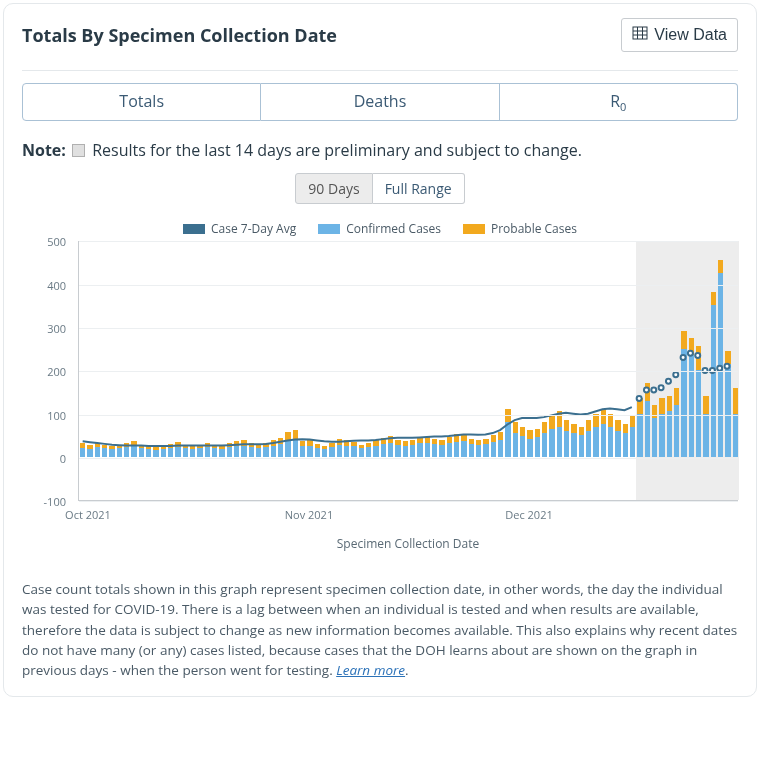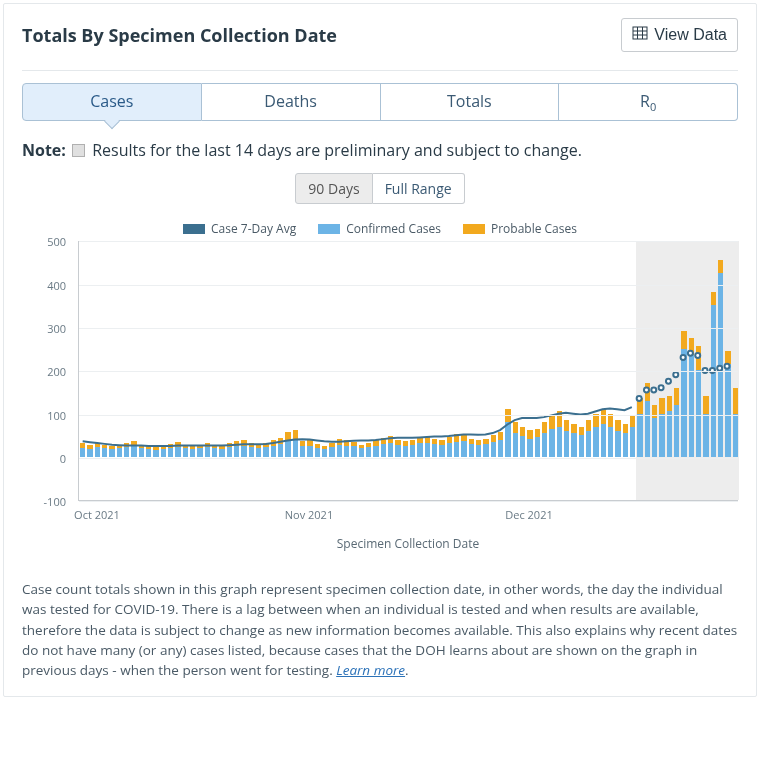--- a/index.html
+++ b/index.html
@@ -9,21 +9,21 @@
     height:762px;
     font-family: "Segoe UI", "Open Sans", Helvetica, Arial, sans-serif;
     background:#fff;
     color:#2a3b47;
   }
   .card {
     border:1px solid #e4e8eb;
     width:754px;
     margin:3px;
     background:#fff;
-    border-radius:2px;
+    border-radius:10px;
   }
   .header {
     display:flex;
     justify-content:space-between;
     align-items:center;
     padding:14px 18px 10px 18px;
   }
   .title {
     font-size:18px;
     font-weight:700;
@@ -225,23 +225,22 @@
         </g>
           </svg>
       </span>
       <span>View Data</span>
     </button>
   </div>
 
   <hr class="sep">
 
   <div class="tabs" id="tabs">
-      <div class="tab active">Cases</div>
+      <div class="tab">Totals</div>
       <div class="tab">Deaths</div>
-      <div class="tab">Totals</div>
       <div class="tab"><span>R</span><span class="r0-sub">0</span></div>
     </div>
 
   <div class="note">
     <span class="note-label">Note:</span>
     <span class="note-swatch"></span>
     <span>Results for the last 14 days are preliminary and subject to change.</span>
   </div>
 
   <div class="range-toggle">
@@ -658,21 +657,21 @@
           </svg>
       <div class="grid" style="top: 260px;"></div>
           <div class="grid" style="top: 216.667px;"></div>
           <div class="grid" style="top: 173.333px;"></div>
           <div class="grid" style="top: 130px;"></div>
           <div class="grid" style="top: 86.6667px;"></div>
           <div class="grid" style="top: 43.3333px;"></div>
           <div class="grid" style="top: 0px;"></div>
         </div>
       <div class="xaxis" id="xaxis">
-          <div class="xtick" style="left: 19px; top: 2px;">Oct 2021</div>
+          <div class="xtick" style="left: 10px; top: 2px;">Oct 2021</div>
           <div class="xtick" style="left: 231px; top: 2px;">Nov 2021</div>
           <div class="xtick" style="left: 451px; top: 2px;">Dec 2021</div>
         </div>
       <div class="xlabel">Specimen Collection Date</div>
     </div>
 
   </div>
 
   <div class="desc">
     <span>Case count totals shown in this graph represent specimen collection date, in other words, the day the individual was tested for COVID-19. There is a lag between when an individual is tested and when results are available, therefore the data is subject to change as new information becomes available. This also explains why recent dates do not have many (or any) cases listed, because cases that the DOH learns about are shown on the graph in previous days - when the person went for testing. </span><a>Learn more</a><span>.</span>

